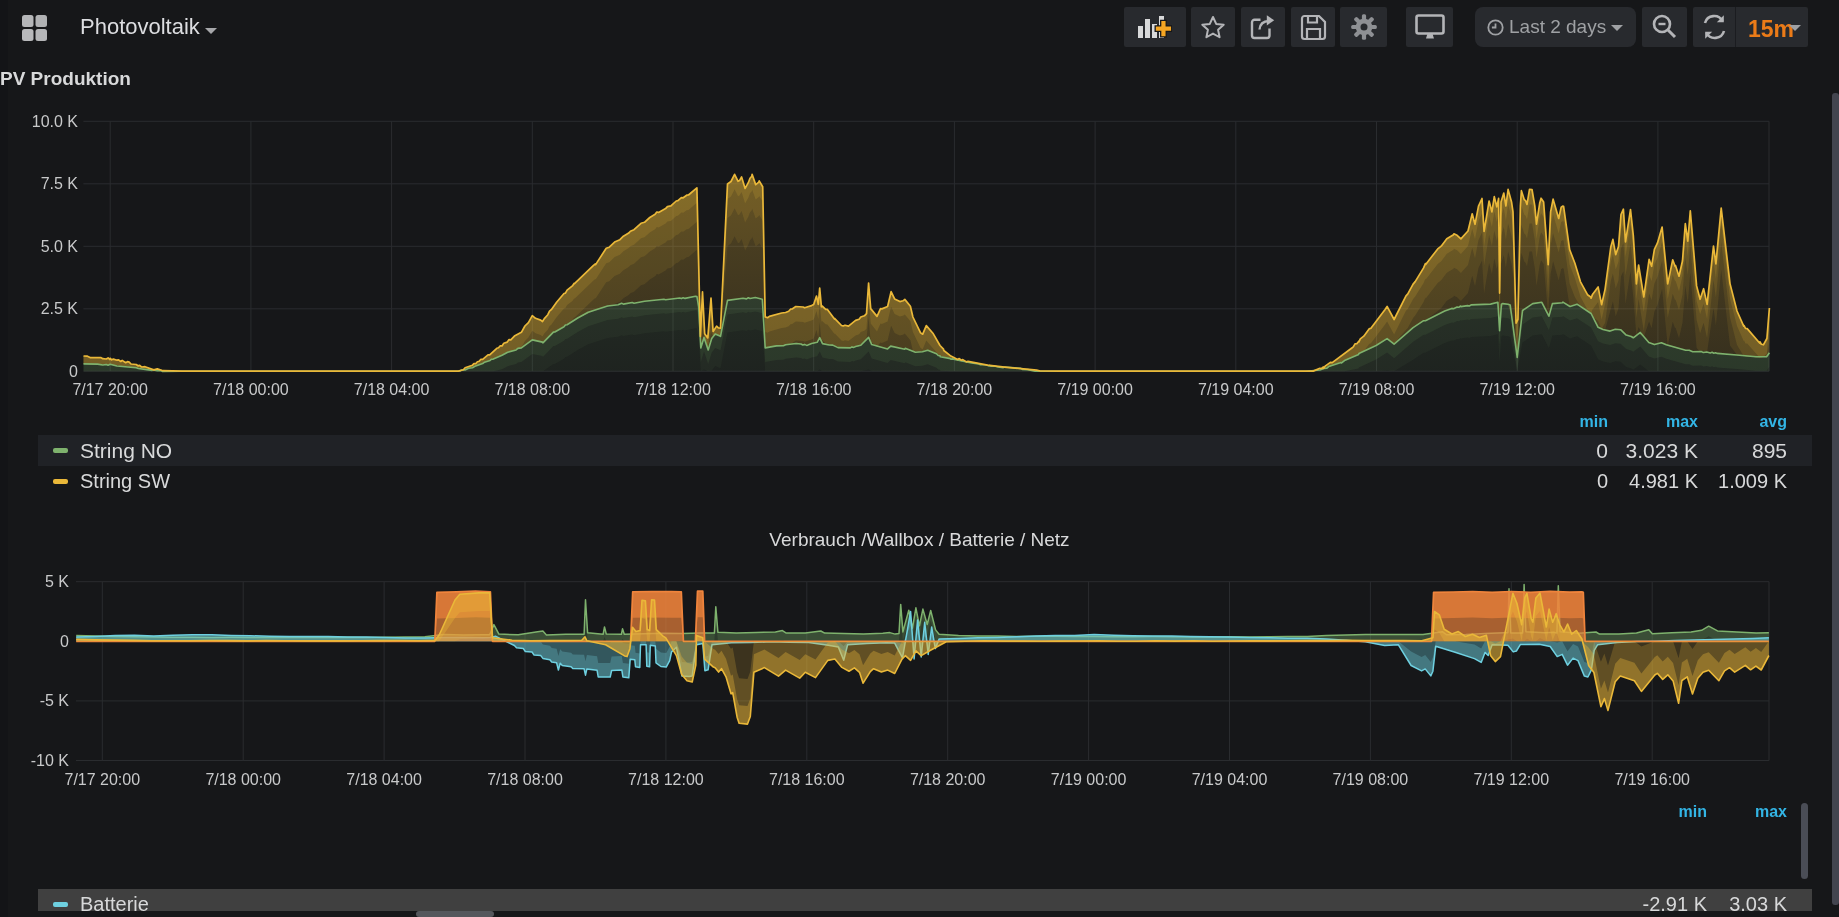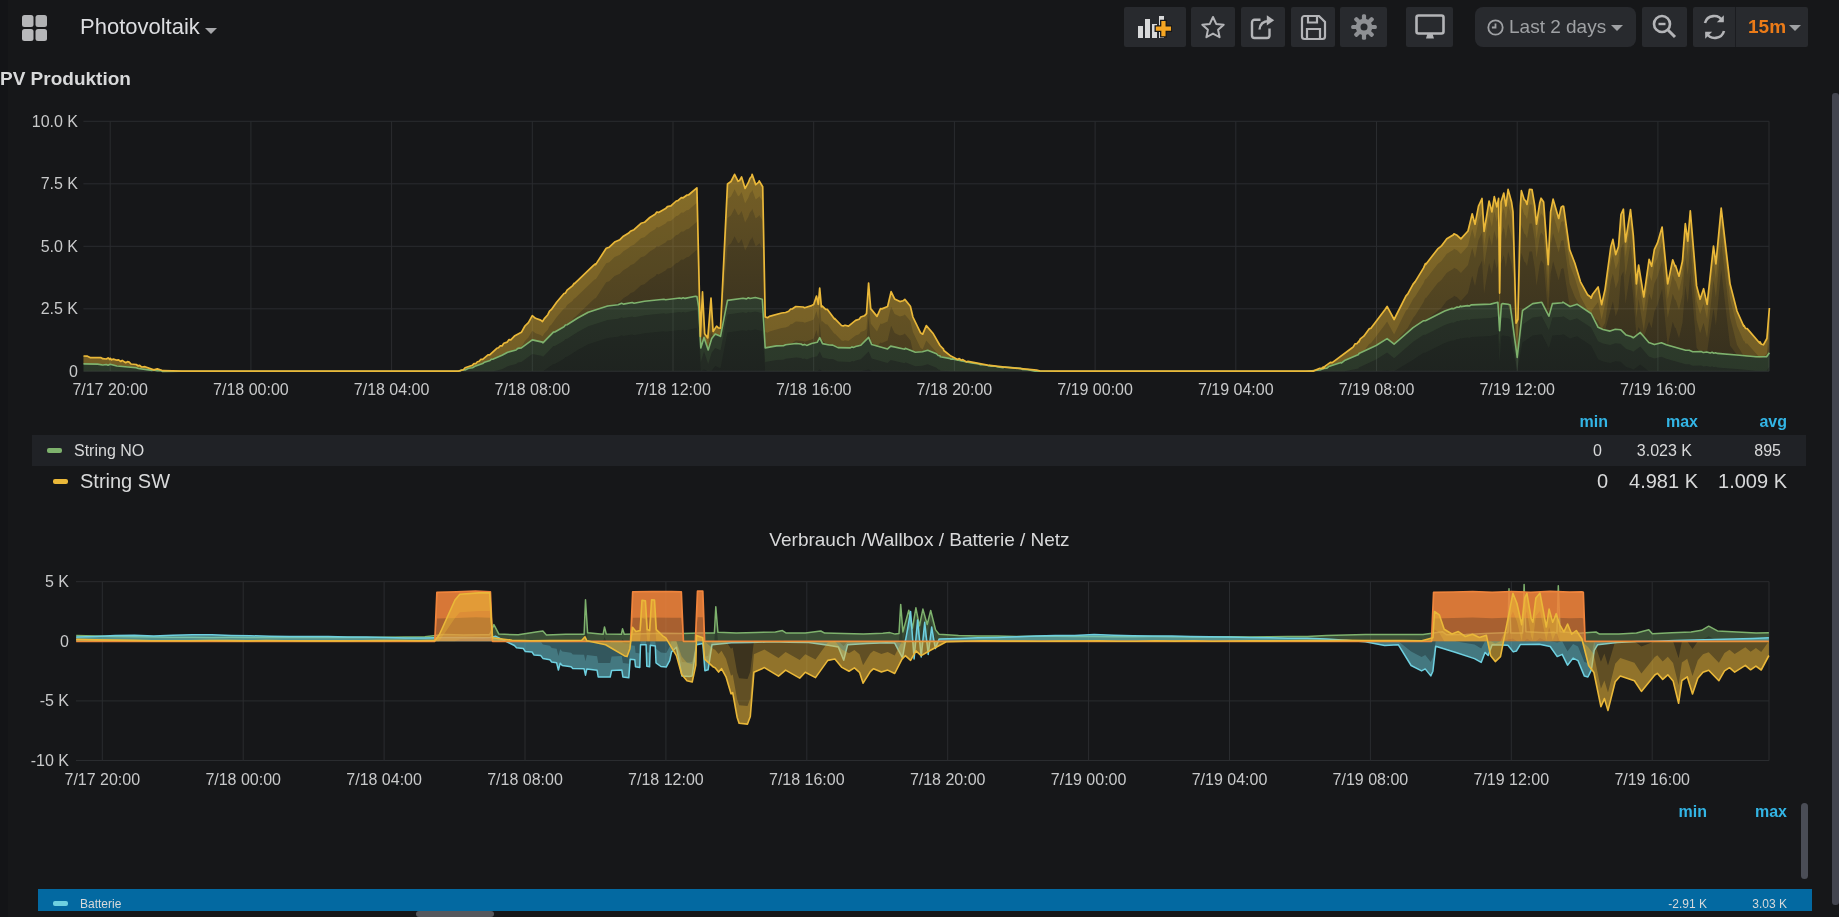--- a/index.html
+++ b/index.html
@@ -121,36 +121,36 @@
 </svg>
 
 <div style="position:absolute;left:0;top:68px;width:1839px;font-size:19px;font-weight:700;color:#d8d9da">PV Produktion</div>
 <div style="position:absolute;left:0;top:529px;width:1839px;text-align:center;font-size:19px;font-weight:400;color:#d8d9da">Verbrauch /Wallbox / Batterie / Netz</div>
 
 <div style="position:absolute;left:38px;top:413px;width:1774px;height:20px;font-size:16px;font-weight:700;color:#33b5e5">
 <span style="position:absolute;right:204px">min</span>
 <span style="position:absolute;right:114px">max</span>
 <span style="position:absolute;right:25px">avg</span>
     </div>
-<div style="position:absolute;left:32px;top:435px;width:1774px;height:31px;background:#202226;font-size:16px;color:#d8d9da;line-height:31px">
+<div style="position:absolute;left:38px;top:435px;width:1774px;height:31px;background:#202226;font-size:21px;color:#d8d9da;line-height:31px">
 <span style="display:inline-block;width:15px;height:5px;border-radius:2px;background:#7EB26D;vertical-align:middle;margin-right:12px;margin-left:15px;margin-bottom:3px"></span>String NO
 <span style="position:absolute;right:204px">0</span>
 <span style="position:absolute;right:114px">3.023 K</span>
 <span style="position:absolute;right:25px">895</span></div>
 <div style="position:absolute;left:38px;top:466px;width:1774px;height:31px;font-size:20px;color:#d8d9da;line-height:31px">
 <span style="display:inline-block;width:15px;height:5px;border-radius:2px;background:#EAB839;vertical-align:middle;margin-right:12px;margin-left:15px;margin-bottom:3px"></span>String SW
 <span style="position:absolute;right:204px">0</span>
 <span style="position:absolute;right:114px">4.981 K</span>
 <span style="position:absolute;right:25px">1.009 K</span></div>
 
 <div style="position:absolute;left:38px;top:803px;width:1774px;height:20px;font-size:16px;font-weight:700;color:#33b5e5">
 <span style="position:absolute;right:105px">min</span>
 <span style="position:absolute;right:25px">max</span>
     </div>
-<div style="position:absolute;left:38px;top:889px;width:1774px;height:22px;background:#0369a1;font-size:12px;color:#d8d9da;line-height:31px;overflow:hidden">
+<div style="position:absolute;left:38px;top:889px;width:1774px;height:22px;background:#404040;font-size:20px;color:#d8d9da;line-height:31px;overflow:hidden">
 <span style="display:inline-block;width:15px;height:5px;border-radius:2px;background:#6ED0E0;vertical-align:middle;margin-right:12px;margin-left:15px;margin-bottom:3px"></span>Batterie
 <span style="position:absolute;right:105px">-2.91 K</span>
 <span style="position:absolute;right:25px">3.03 K</span></div>
 <div style="position:absolute;left:1801px;top:803px;width:7px;height:76px;border-radius:4px;background:#4a4d56"></div>
 
 <svg width="25" height="26" viewBox="0 0 25 26" style="position:absolute;left:22px;top:15px">
 <rect x="0" y="0" width="11.5" height="12" rx="2.5" fill="#b5b6b8"></rect>
 <rect x="13.5" y="0" width="11.5" height="12" rx="2.5" fill="#b0b1b3"></rect>
 <rect x="0" y="14" width="11.5" height="12" rx="2.5" fill="#b8b9bb"></rect>
 <rect x="13.5" y="14" width="11.5" height="12" rx="2.5" fill="#b5b6b8"></rect>
@@ -222,21 +222,21 @@
     </div>
 <div style="position:absolute;left:1693px;top:7px;width:115px;height:40px;background:#282a2e;border-radius:2px;">
       <div style="position:absolute;left:8px;top:7px;width:27px;height:26px">
         <svg width="27" height="26" viewBox="0 0 27 26" style="position:absolute;left:50%;top:50%;margin-left:-13.5px;margin-top:-13.0px">
 <path d="M4 9 A9.5 9.5 0 0 1 21.5 7" fill="none" stroke="#b4b5b8" stroke-width="2.6"></path>
 <path d="M22.8 1.2v7h-7z" fill="#b4b5b8"></path>
 <path d="M23 17 A9.5 9.5 0 0 1 5.5 19" fill="none" stroke="#b4b5b8" stroke-width="2.6"></path>
 <path d="M4.2 24.8v-7h7z" fill="#b4b5b8"></path>
         </svg>
       </div>
-      <span style="position:absolute;left:55px;top:9px;font-size:19px;font-weight:700;color:#eb7b18">15m</span>
+      <span style="position:absolute;left:55px;top:9px;font-size:23px;font-weight:700;color:#eb7b18">15m</span>
       <div style="position:absolute;left:96px;top:18px;width:0;height:0;border-left:6px solid transparent;border-right:6px solid transparent;border-top:6px solid #9fa1a4"></div>
       <div style="position:absolute;left:42px;top:0;width:1px;height:40px;background:#1b1c20"></div>
     </div>
 
 
 <div style="position:absolute;left:1832px;top:93px;width:7px;height:812px;border-radius:3px;background:#43454f"></div>
 <div style="position:absolute;left:416px;top:911px;width:78px;height:6px;border-radius:3px;background:#55575c"></div>
 
 </div>
 </body></html>

